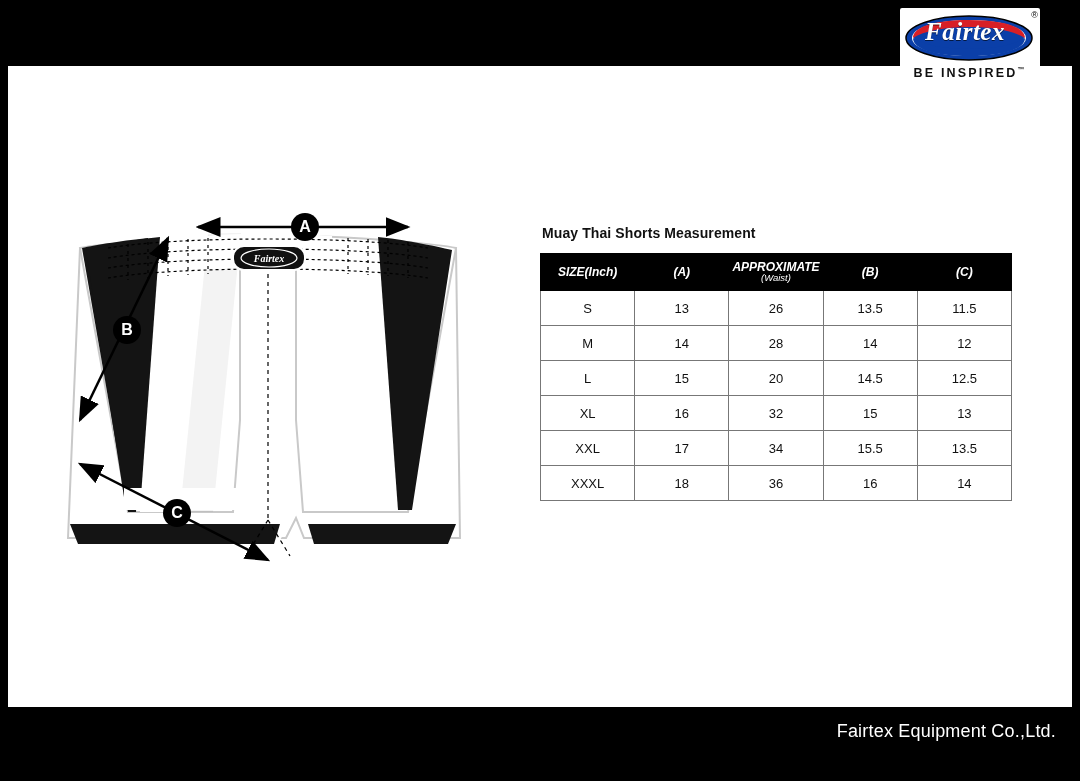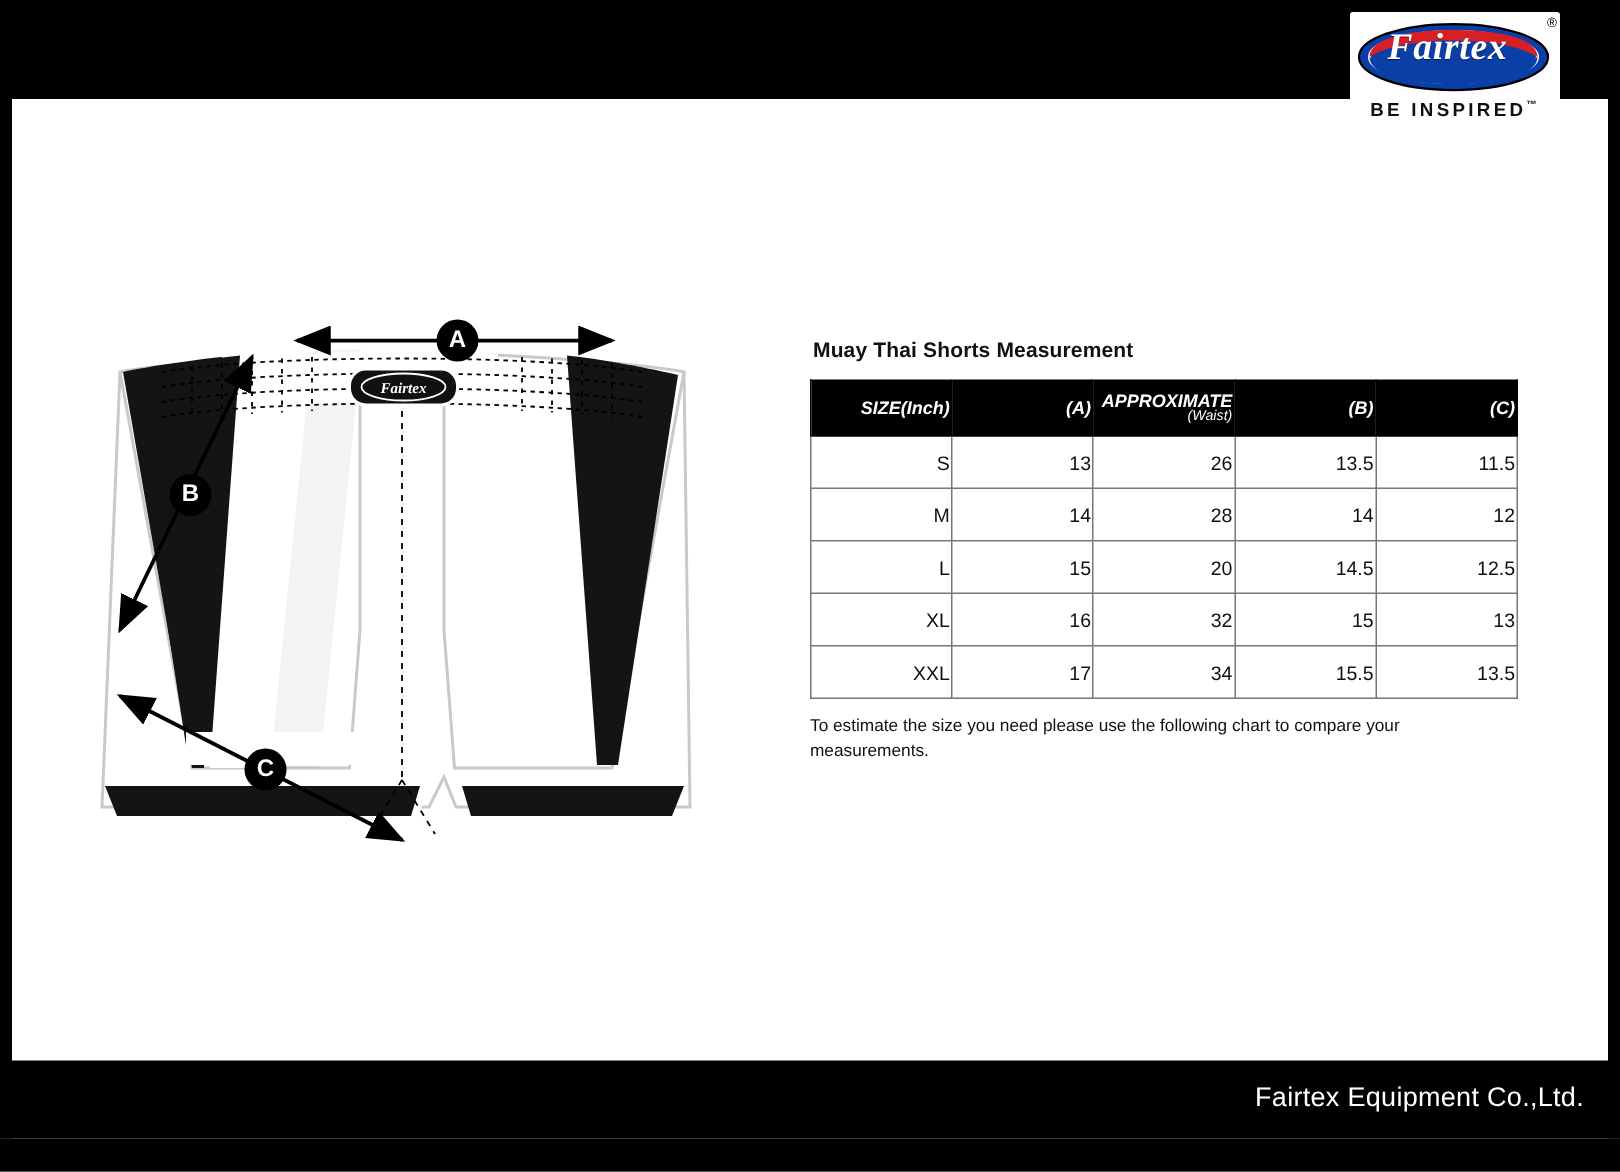--- a/index.html
+++ b/index.html
@@ -171,21 +171,21 @@
     letter-spacing: 0.1px;
   }
   table.size-table {
     border-collapse: collapse;
     width: 472px;
     table-layout: fixed;
   }
   table.size-table th,
   table.size-table td {
     border: 1px solid #777777;
-    text-align: right;
+    text-align: center;
     font-size: 13px;
     color: #111111;
     height: 32px;
     vertical-align: middle;
   }
   table.size-table thead th {
     background: #000000;
     color: #ffffff;
     font-size: 12px;
     font-weight: bold;
@@ -370,25 +370,31 @@
           <td>15</td>
           <td>13</td>
         </tr>
         <tr>
           <td>XXL</td>
           <td>17</td>
           <td>34</td>
           <td>15.5</td>
           <td>13.5</td>
         </tr>
+        <tr>
+          <td>XXXL</td>
+          <td>18</td>
+          <td>36</td>
+          <td>16</td>
+          <td>14</td>
+        </tr>
       </tbody>
     </table>
 
     <div class="note">
-      <div>To estimate the size you need please use the following chart to compare your measurements.</div>
     </div>
   </div>
 
   <div class="footer-band">
     <div class="footer-text">Fairtex Equipment Co.,Ltd.</div>
   </div>
   <div class="bar-bottom"></div>
 
 </div>
 

